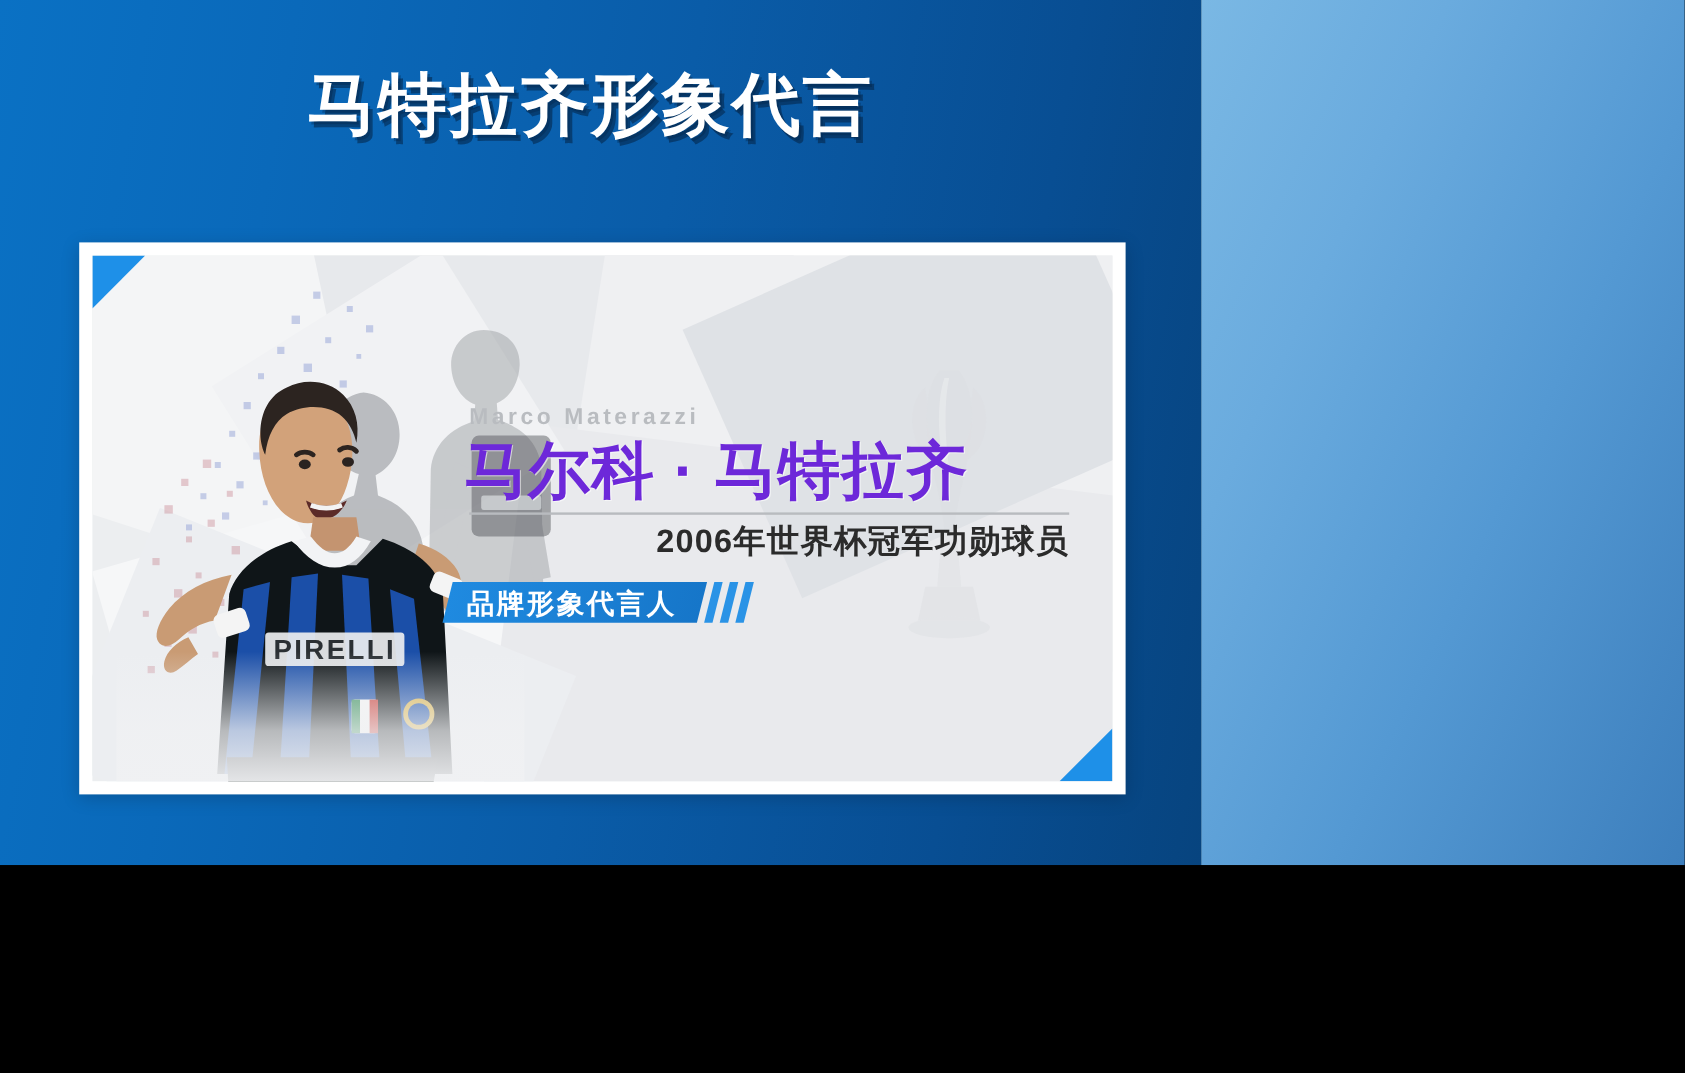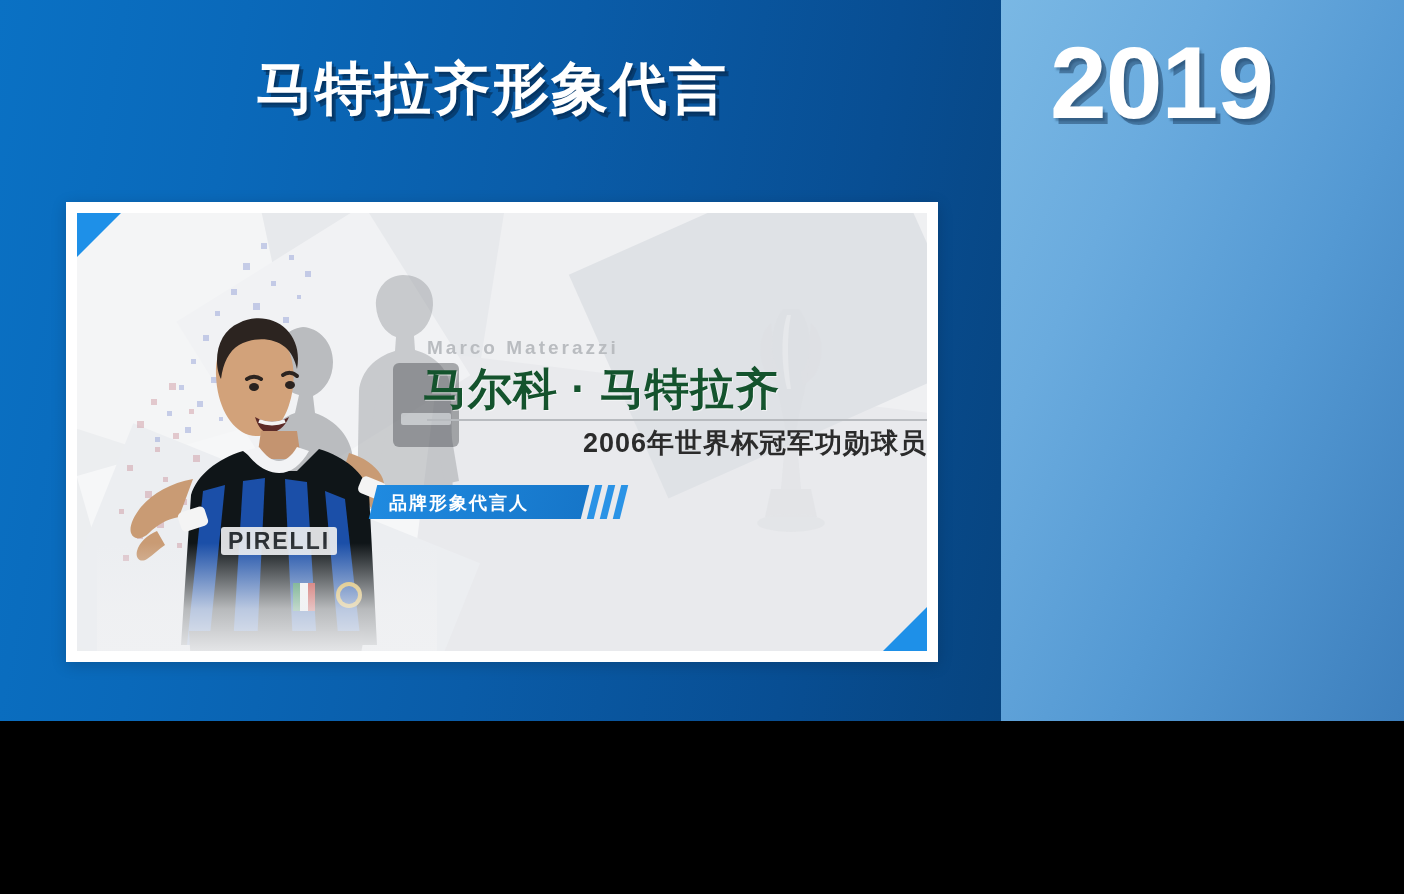--- a/index.html
+++ b/index.html
@@ -76,64 +76,63 @@
   .ghosts{position:absolute;left:130px;top:22px;width:330px;height:330px;opacity:.85;}
 
   
   .player{position:absolute;left:20px;top:70px;width:340px;height:380px;}
   .player-fade{
     position:absolute;left:20px;top:330px;width:340px;height:120px;
     background:linear-gradient(180deg,rgba(240,241,243,0) 0%,rgba(240,241,243,.75) 55%,#f0f1f3 100%);
   }
 
   
-  .txt{position:absolute;left:310px;top:124px;width:510px;margin-left:36px;}
+  .txt{position:absolute;left:310px;top:124px;width:510px;}
   .eyebrow{
     font-size:19px;color:#b9bcc0;letter-spacing:3px;font-weight:bold;
     padding-left:4px;white-space:nowrap;
   }
   .name-cn{
-    margin-top:6px;font-size:44px;line-height:1.08;font-weight:bold;
-    color:#14532d;letter-spacing:1px;white-space:nowrap;
+    margin-top:6px;font-size:52px;line-height:1.08;font-weight:bold;
+    color:#6d28d9;letter-spacing:1px;white-space:nowrap;
     text-shadow:1px 1px 0 rgba(255,255,255,.6);
   }
   .rule{height:2px;background:#b8bbbf;margin:6px 0 4px 4px;width:500px;}
   .subtitle{
     font-size:27px;font-weight:bold;color:#2b2b2b;letter-spacing:1px;
     text-align:right;white-space:nowrap;padding-right:6px;
   }
   .tagwrap{position:absolute;left:296px;top:272px;width:250px;height:36px;}
   .tag{
     position:absolute;left:0;top:0;width:212px;height:34px;
     background:linear-gradient(90deg,#1f8ae0 0%,#1676c9 100%);
     transform:skewX(-14deg);
   }
   .tag-label{
     position:absolute;left:16px;top:3px;width:200px;height:30px;
-    font-size:18px;font-weight:bold;color:#ffffff;letter-spacing:2px;
+    font-size:23px;font-weight:bold;color:#ffffff;letter-spacing:2px;
     line-height:30px;white-space:nowrap;
   }
   .slashes{position:absolute;left:216px;top:0;width:48px;height:34px;}
   .slashes i{position:absolute;top:0;width:7px;height:34px;background:#2a93e6;transform:skewX(-14deg);}
   .slashes i:nth-child(1){left:2px;}
   .slashes i:nth-child(2){left:15px;}
   .slashes i:nth-child(3){left:28px;}
 </style>
 </head>
 <body>
 
 <div class="slide">
 
   <div class="stage">
 
     <div class="panel-left"></div>
     <div class="panel-right"></div>
 
     <div class="slide-title">马特拉齐形象代言</div>
-    <div class="year-label">2019</div>
 
     <div class="banner-frame">
       <div class="banner">
 
         <div class="poly">
           <i class="p1"></i>
             <i class="p2"></i>
             <i class="p3"></i>
             <i class="p4"></i>
           <i class="p5"></i>

